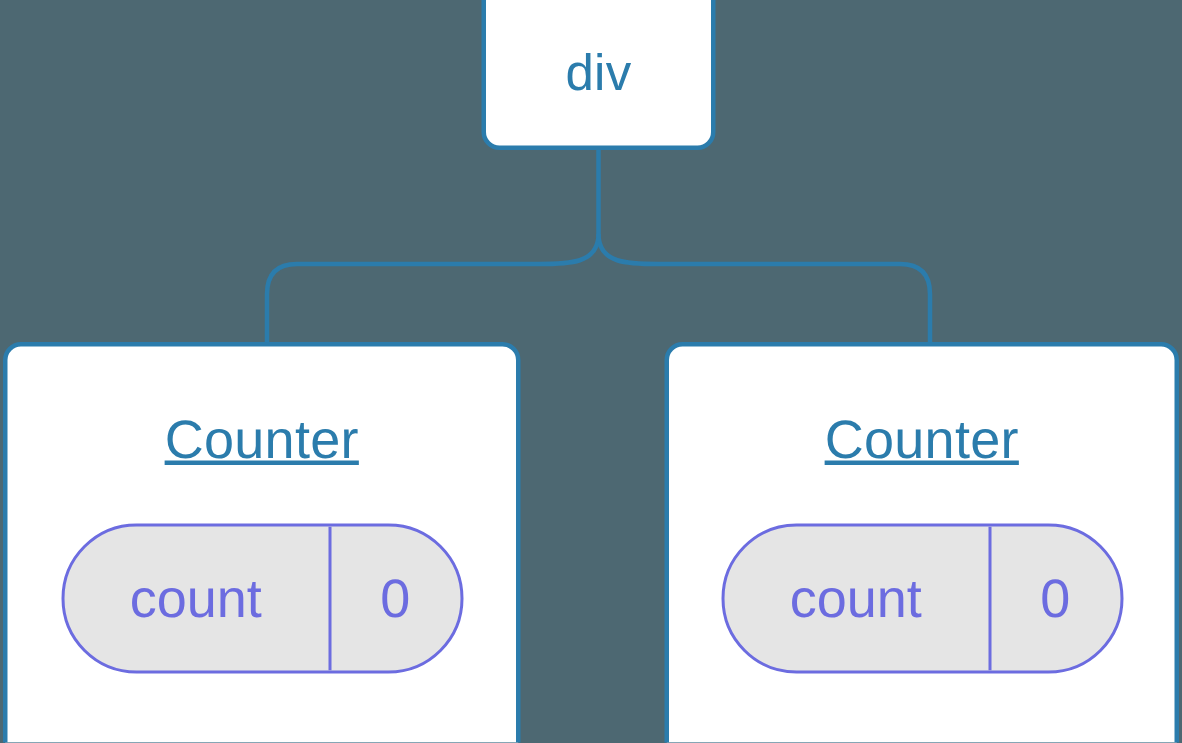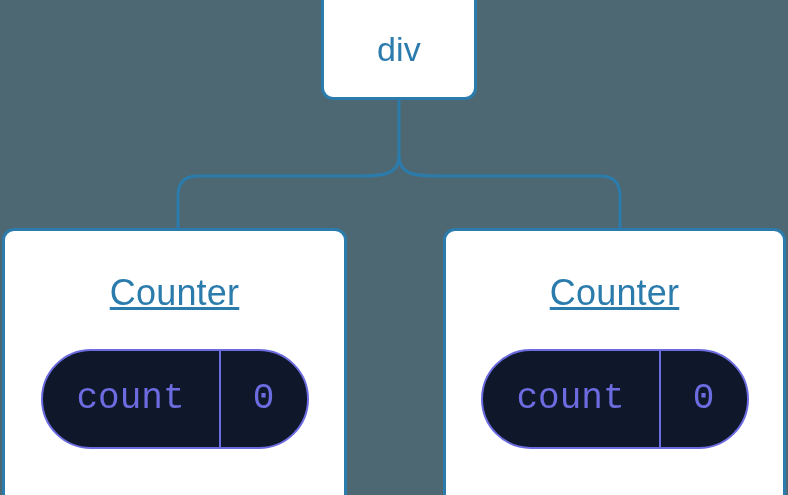--- a/index.html
+++ b/index.html
@@ -89,23 +89,22 @@
 
   
   .state-pill {
     margin-top: 38px;
     height: 100px;
     border: 2px solid #6c6ce0;
     border-radius: 50px;
     box-sizing: border-box;
     display: flex;
     align-items: stretch;
-    background: #0f172a;
+    background: #e5e5e5;
     overflow: hidden;
-    font-family: Liberation Mono, monospace;
   }
 
   #state-pill-left  { width: 268px; }
   #state-pill-right { width: 268px; }
 
   .state-key,
   .state-value {
     display: flex;
     align-items: center;
     justify-content: center;

